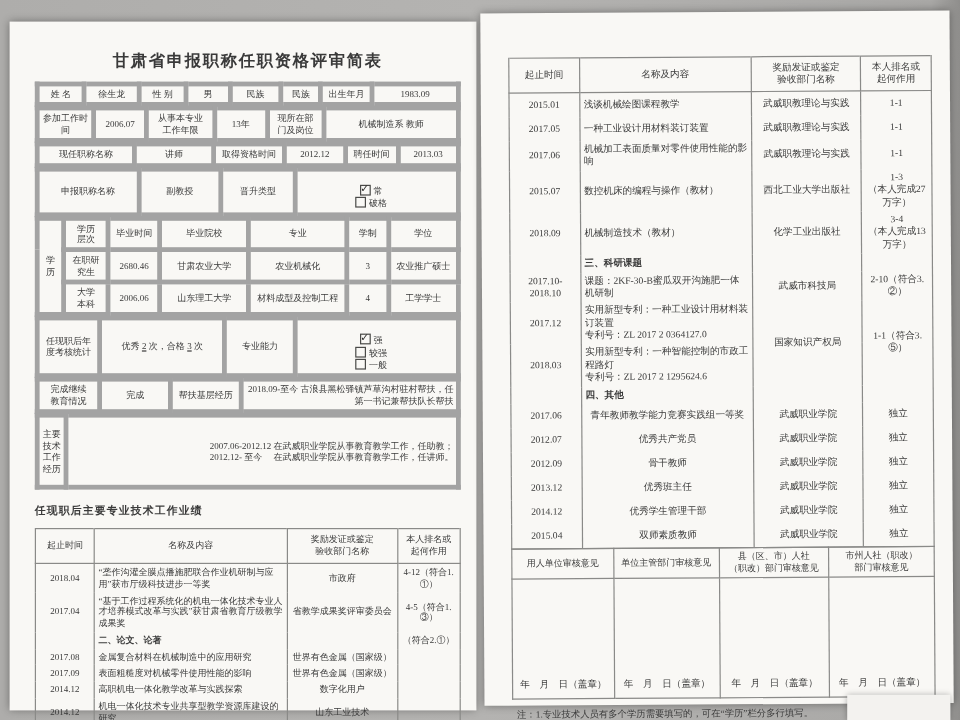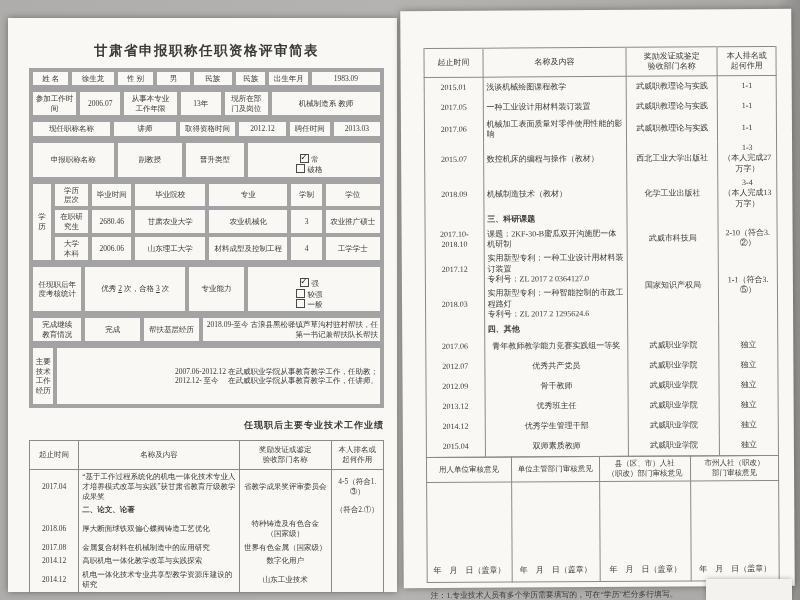--- a/index.html
+++ b/index.html
@@ -10,21 +10,21 @@
   .pgL .inner{padding:24px 13px 0 21px;}
   .pgR{left:402px;top:10px;width:391px;height:577px;transform:rotate(-0.35deg);}
   .pgR .inner{padding:38px 15px 0 23px;}
   .corner-sheet{position:absolute;right:8px;bottom:0;width:86px;height:21px;background:#f3f2ef;box-shadow:0 0 5px rgba(0,0,0,.3);}
   .ttl{font-size:13.5px;font-weight:bold;text-align:center;letter-spacing:1.5px;margin:0 0 9px 0;}
   table{border-collapse:collapse;width:100%;table-layout:fixed;}
   .frm{margin-top:-1px;}
   .frm td{border:4px solid #a3a3a3;font-size:7.5px;line-height:1.25;padding:2px 2px;
     text-align:center;vertical-align:middle;white-space:pre-line;word-break:break-all;margin-left:16px;}
   .frm td.lft{text-align:right;}
-  .sect{font-size:9px;font-weight:bold;text-align:right;letter-spacing:1px;margin:11px 0 9px 0;}
+  .sect{font-size:9px;font-weight:bold;text-align:left;letter-spacing:1px;margin:11px 0 9px 0;}
   .works{margin-top:-1px;border:1px solid #8a8a88;}
   .works td{border-left:1px solid #8a8a88;border-right:1px solid #8a8a88;font-size:7.5px;line-height:1.3;
     padding:2px 3px;vertical-align:middle;text-align:center;white-space:pre-line;word-break:break-all;}
   .works tr.hdr td{border-bottom:1px solid #8a8a88;height:24px;}
   .works td.lft{text-align:left;}
   .works td.cat{font-weight:bold;text-align:left;}
   .pgR .works td{font-size:8px;}
   .pgR .works tr.item td{height:16px;}
   .opin{margin-top:-1px;}
   .opin td{border:1px solid #8a8a88;font-size:7.5px;line-height:1.35;text-align:center;
@@ -187,41 +187,46 @@
           <td style="width:13%">起止时间</td>
           <td style="width:47%">名称及内容</td>
           <td style="width:26%">奖励发证或鉴定
 验收部门名称</td>
           <td style="width:14%">本人排名或
 起何作用</td>
         </tr>
         </tbody>
           <tbody id="works1-body">
             <tr class="item">
+              <td class="">2018.04</td>
+              <td class="lft">“垄作沟灌全膜点播施肥联合作业机研制与应用”获市厅级科技进步一等奖</td>
+              <td class="">市政府</td>
+              <td class="">4-12（符合1.①）</td>
+            </tr>
+            <tr class="item">
               <td class="">2017.04</td>
               <td class="lft">“基于工作过程系统化的机电一体化技术专业人才培养模式改革与实践”获甘肃省教育厅级教学成果奖</td>
               <td class="">省教学成果奖评审委员会</td>
               <td class="">4-5（符合1.③）</td>
             </tr>
             <tr>
               <td class=""></td>
               <td class="cat">二、论文、论著</td>
               <td class=""></td>
               <td class="">（符合2.①）</td>
             </tr>
             <tr class="item">
-              <td class="">2018.06</td>
-              <td class="lft">厚大断面球铁双偏心蝶阀铸造工艺优化</td>
-              <td class="">特种铸造及有色合金
-（国家级）</td>
-              <td class=""></td>
-            </tr>
-            <tr class="item">
               <td class="">2017.08</td>
               <td class="lft">金属复合材料在机械制造中的应用研究</td>
+              <td class="">世界有色金属（国家级）</td>
+              <td class=""></td>
+            </tr>
+            <tr class="item">
+              <td class="">2017.09</td>
+              <td class="lft">表面粗糙度对机械零件使用性能的影响</td>
               <td class="">世界有色金属（国家级）</td>
               <td class=""></td>
             </tr>
             <tr class="item">
               <td class="">2014.12</td>
               <td class="lft">高职机电一体化教学改革与实践探索</td>
               <td class="">数字化用户</td>
               <td class=""></td>
             </tr>
             <tr class="item">

